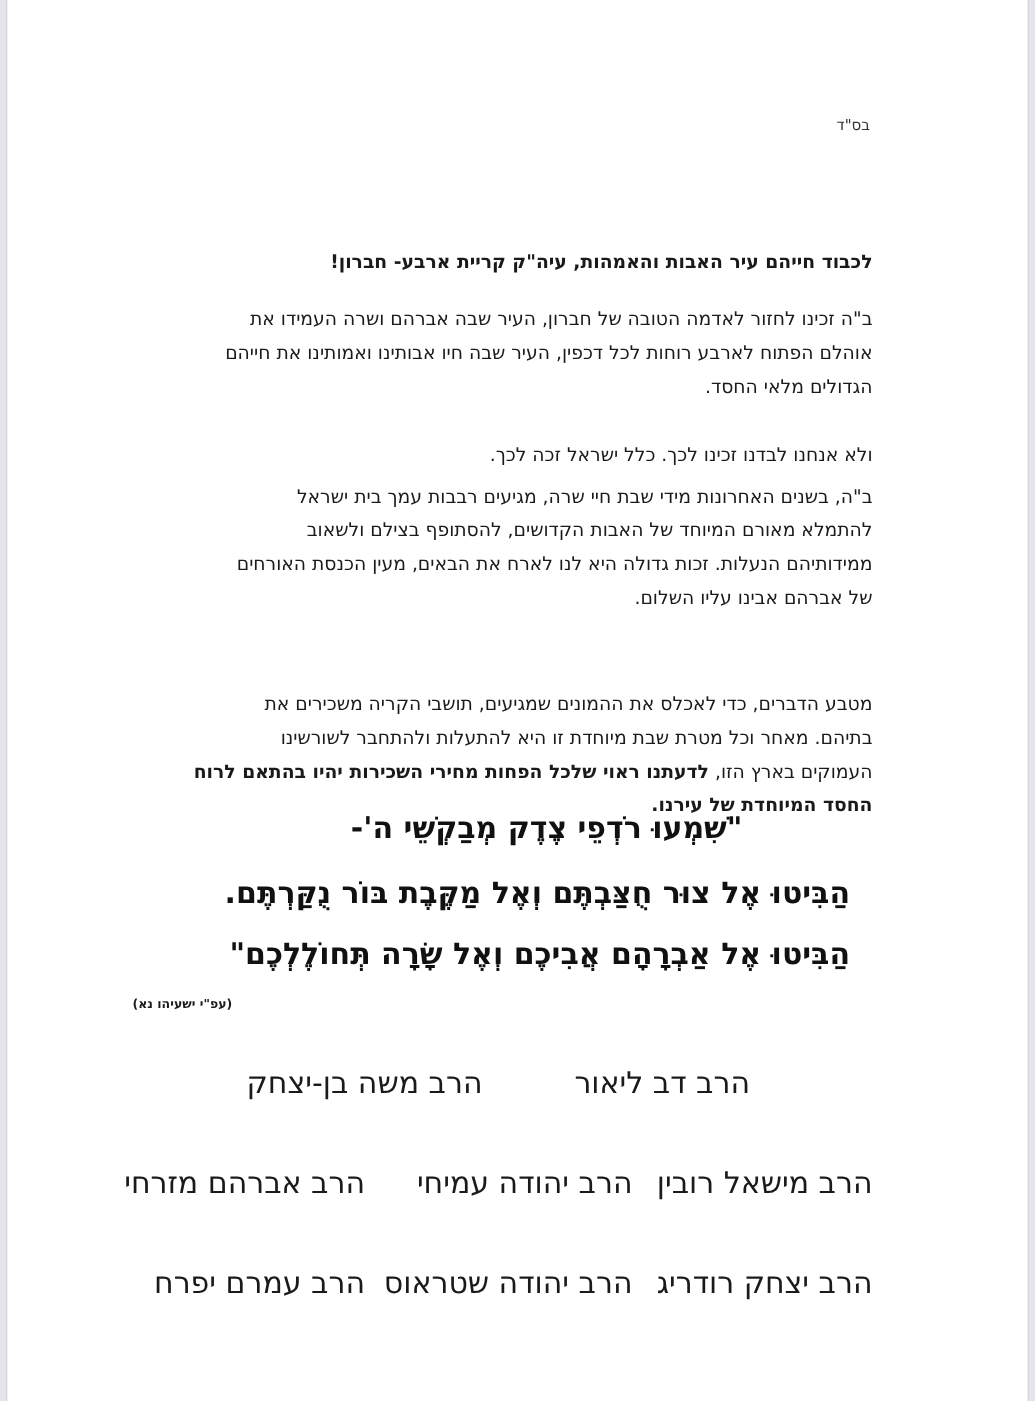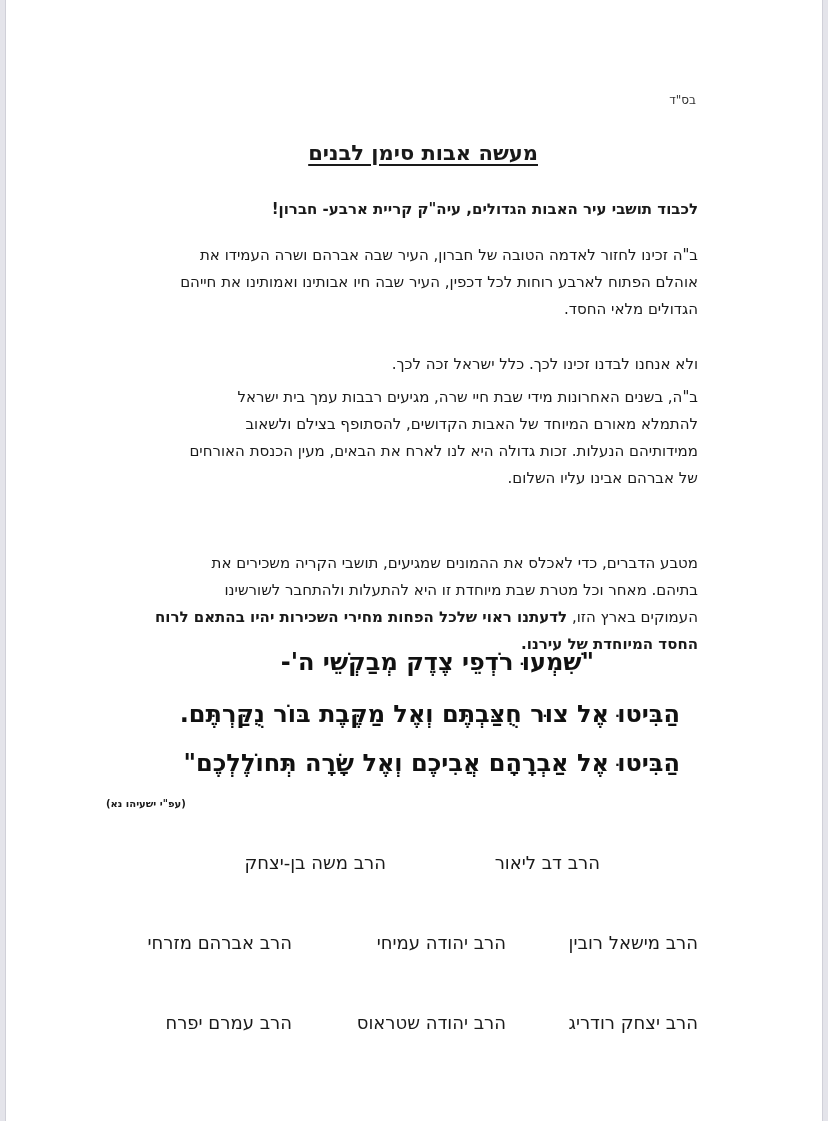--- a/index.html
+++ b/index.html
@@ -75,21 +75,21 @@
   .v1 { right: 228px; top: 648px; }
   .v2 { right: 142px; top: 700px; }
   .v3 { right: 142px; top: 749px; }
   .source {
     left: 100px; top: 798px;
     font-size: 10px;
     font-weight: bold;
   }
   .sig {
     position: absolute;
-    font-size: 18px;
+    font-size: 24px;
     white-space: nowrap;
   }
   .s1 { right: 222px; top: 852px; margin-left: 48px; }
   .s2 { right: 436px; top: 852px; }
   .s3 { right: 124px; top: 932px; }
   .s4 { right: 316px; top: 932px; }
   .s5 { right: 530px; top: 932px; }
   .s6 { right: 124px; top: 1012px; }
   .s7 { right: 316px; top: 1012px; }
   .s8 { right: 530px; top: 1012px; }
@@ -97,23 +97,22 @@
 </head>
 <body>
 
 <div class="edge-left"></div>
 <div class="edge-right"></div>
 
 <div class="page">
 
   <div class="abs bsd">בס"ד</div>
 
-  <div class="abs title">מעשה אבות סימן לבנים</div>
 
-  <div class="abs greeting">לכבוד תושבי עיר האבות הגדולים, עיה"ק קריית ארבע- חברון!</div>
+  <div class="abs greeting">לכבוד חייהם עיר האבות והאמהות, עיה"ק קריית ארבע- חברון!</div>
 
   <div class="para p1">
     <span class="line">ב"ה זכינו לחזור לאדמה הטובה של חברון, העיר שבה אברהם ושרה העמידו את</span>
     <span class="line">אוהלם הפתוח לארבע רוחות לכל דכפין, העיר שבה חיו אבותינו ואמותינו את חייהם</span>
     <span class="line">הגדולים מלאי החסד.</span>
   </div>
 
   <div class="para p2">
     <span class="line">ולא אנחנו לבדנו זכינו לכך. כלל ישראל זכה לכך.</span>
   </div>

